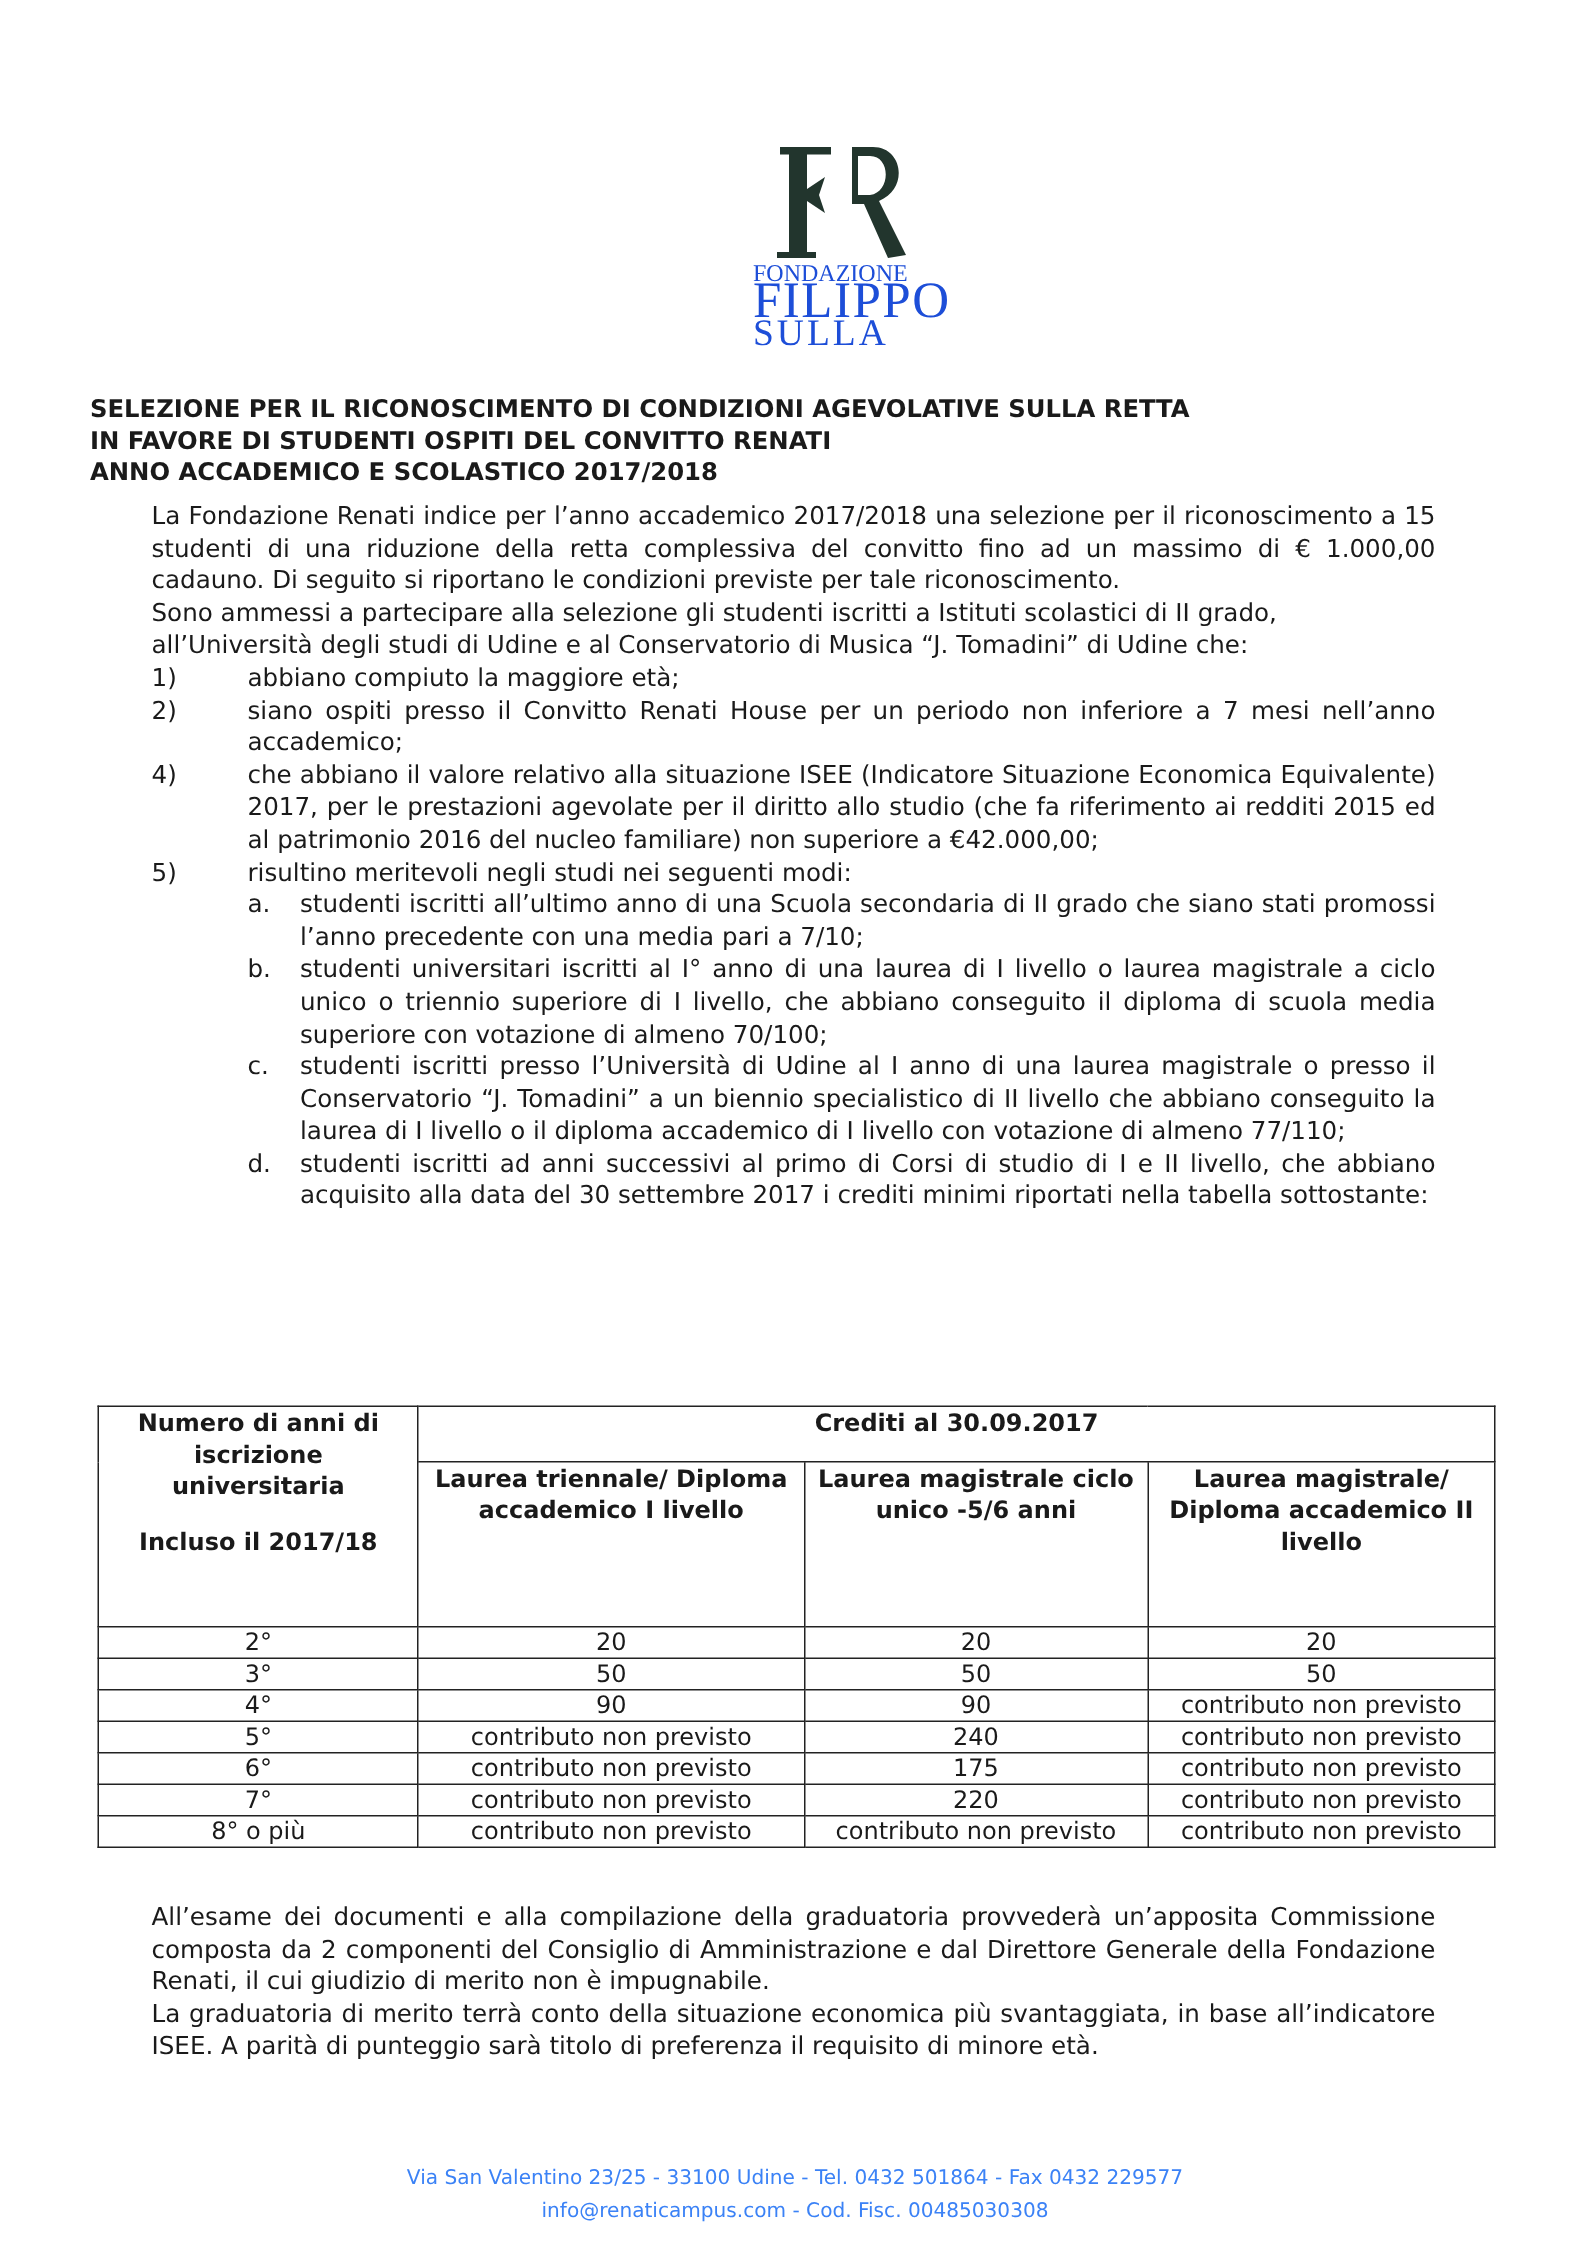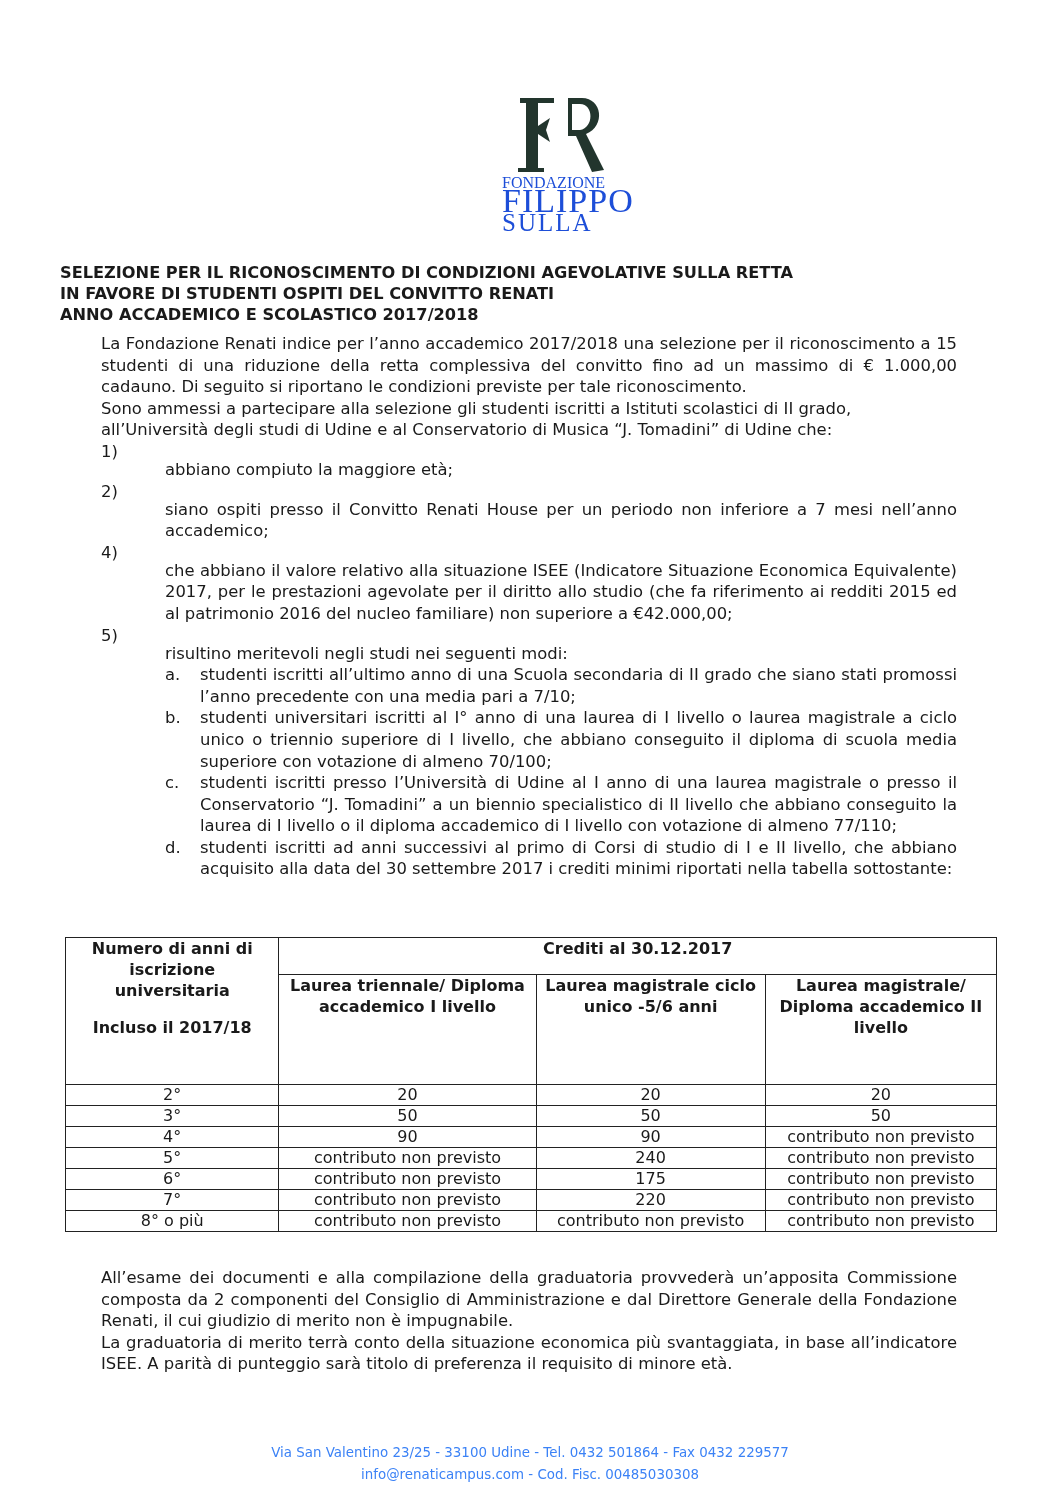--- a/index.html
+++ b/index.html
@@ -7,21 +7,21 @@
   .logo { position: absolute; left: 502px; top: 96px; width: 120px; height: 140px; text-align: left; color: #1d4ed8; }
   .logo svg { display: block; margin: 0 auto; }
   .logo .l1 { font-family: "Liberation Serif", serif; font-size: 16px; letter-spacing: 0px; line-height: 14px; margin-top: 2px; }
   .logo .l2 { font-family: "Liberation Serif", serif; font-size: 34px; letter-spacing: 1px; line-height: 22px; }
   .logo .l3 { font-family: "Liberation Serif", serif; font-size: 25px; letter-spacing: 2px; line-height: 22px; }
   .title { position: absolute; left: 60px; top: 262px; width: 940px; font-weight: bold; font-size: 16.2px; line-height: 21px; letter-spacing: 0px; }
   .body { position: absolute; left: 101px; width: 856px; font-size: 16.4px; line-height: 21.6px; text-align: justify; }
   .p { margin: 0; }
   .item { display: flex; }
   .item .num { width: 64px; flex: none; }
-  .item .txt { flex: 1; text-align: justify; margin-top: 18px; }
+  .item .txt { flex: 1; text-align: justify; }
   .sub { display: flex; }
   .sub .let { width: 35px; flex: none; text-align: left; }
   .sub .txt { flex: 1; text-align: justify; }
   .subs { margin-left: 64px; }
   table.cred { position: absolute; left: 65px; top: 937px; width: 932px; border-collapse: collapse; font-size: 16px; }
   table.cred td, table.cred th { border: 1.5px solid #222; padding: 0 4px; text-align: center; }
   table.cred th { font-weight: bold; vertical-align: top; line-height: 21px; font-size: 16px; }
   table.cred td { height: 20px; line-height: 20px; font-size: 16px; }
   .c1 { width: 205px; } .c2 { width: 249px; } .c3 { width: 221px; } .c4 { width: 223px; }
   .footer { position: absolute; left: 230px; top: 1442px; width: 600px; text-align: center; font-size: 13.4px; line-height: 22px; color: #3b82f6; font-family: "DejaVu Sans", sans-serif; }
@@ -94,21 +94,21 @@
 </div>
 
 <table class="cred">
   <tbody>
       <tr>
     <th class="c1" rowspan="2" style="height:146px;">
       <div>Numero di anni di iscrizione universitaria</div>
       <div style="height:16px;"></div>
       <div>Incluso il 2017/18</div>
     </th>
-    <th colspan="3" style="height:36px;">Crediti al 30.12.2017</th>
+    <th colspan="3" style="height:36px;">Crediti al 30.09.2017</th>
   </tr>
   <tr>
     <th class="c2" style="height:108px;">Laurea triennale/ Diploma accademico I livello</th>
     <th class="c3">Laurea magistrale ciclo unico -5/6 anni</th>
     <th class="c4">Laurea magistrale/ Diploma accademico II livello</th>
   </tr>
   <tr>
     <td>2°</td>
     <td>20</td>
     <td>20</td>

